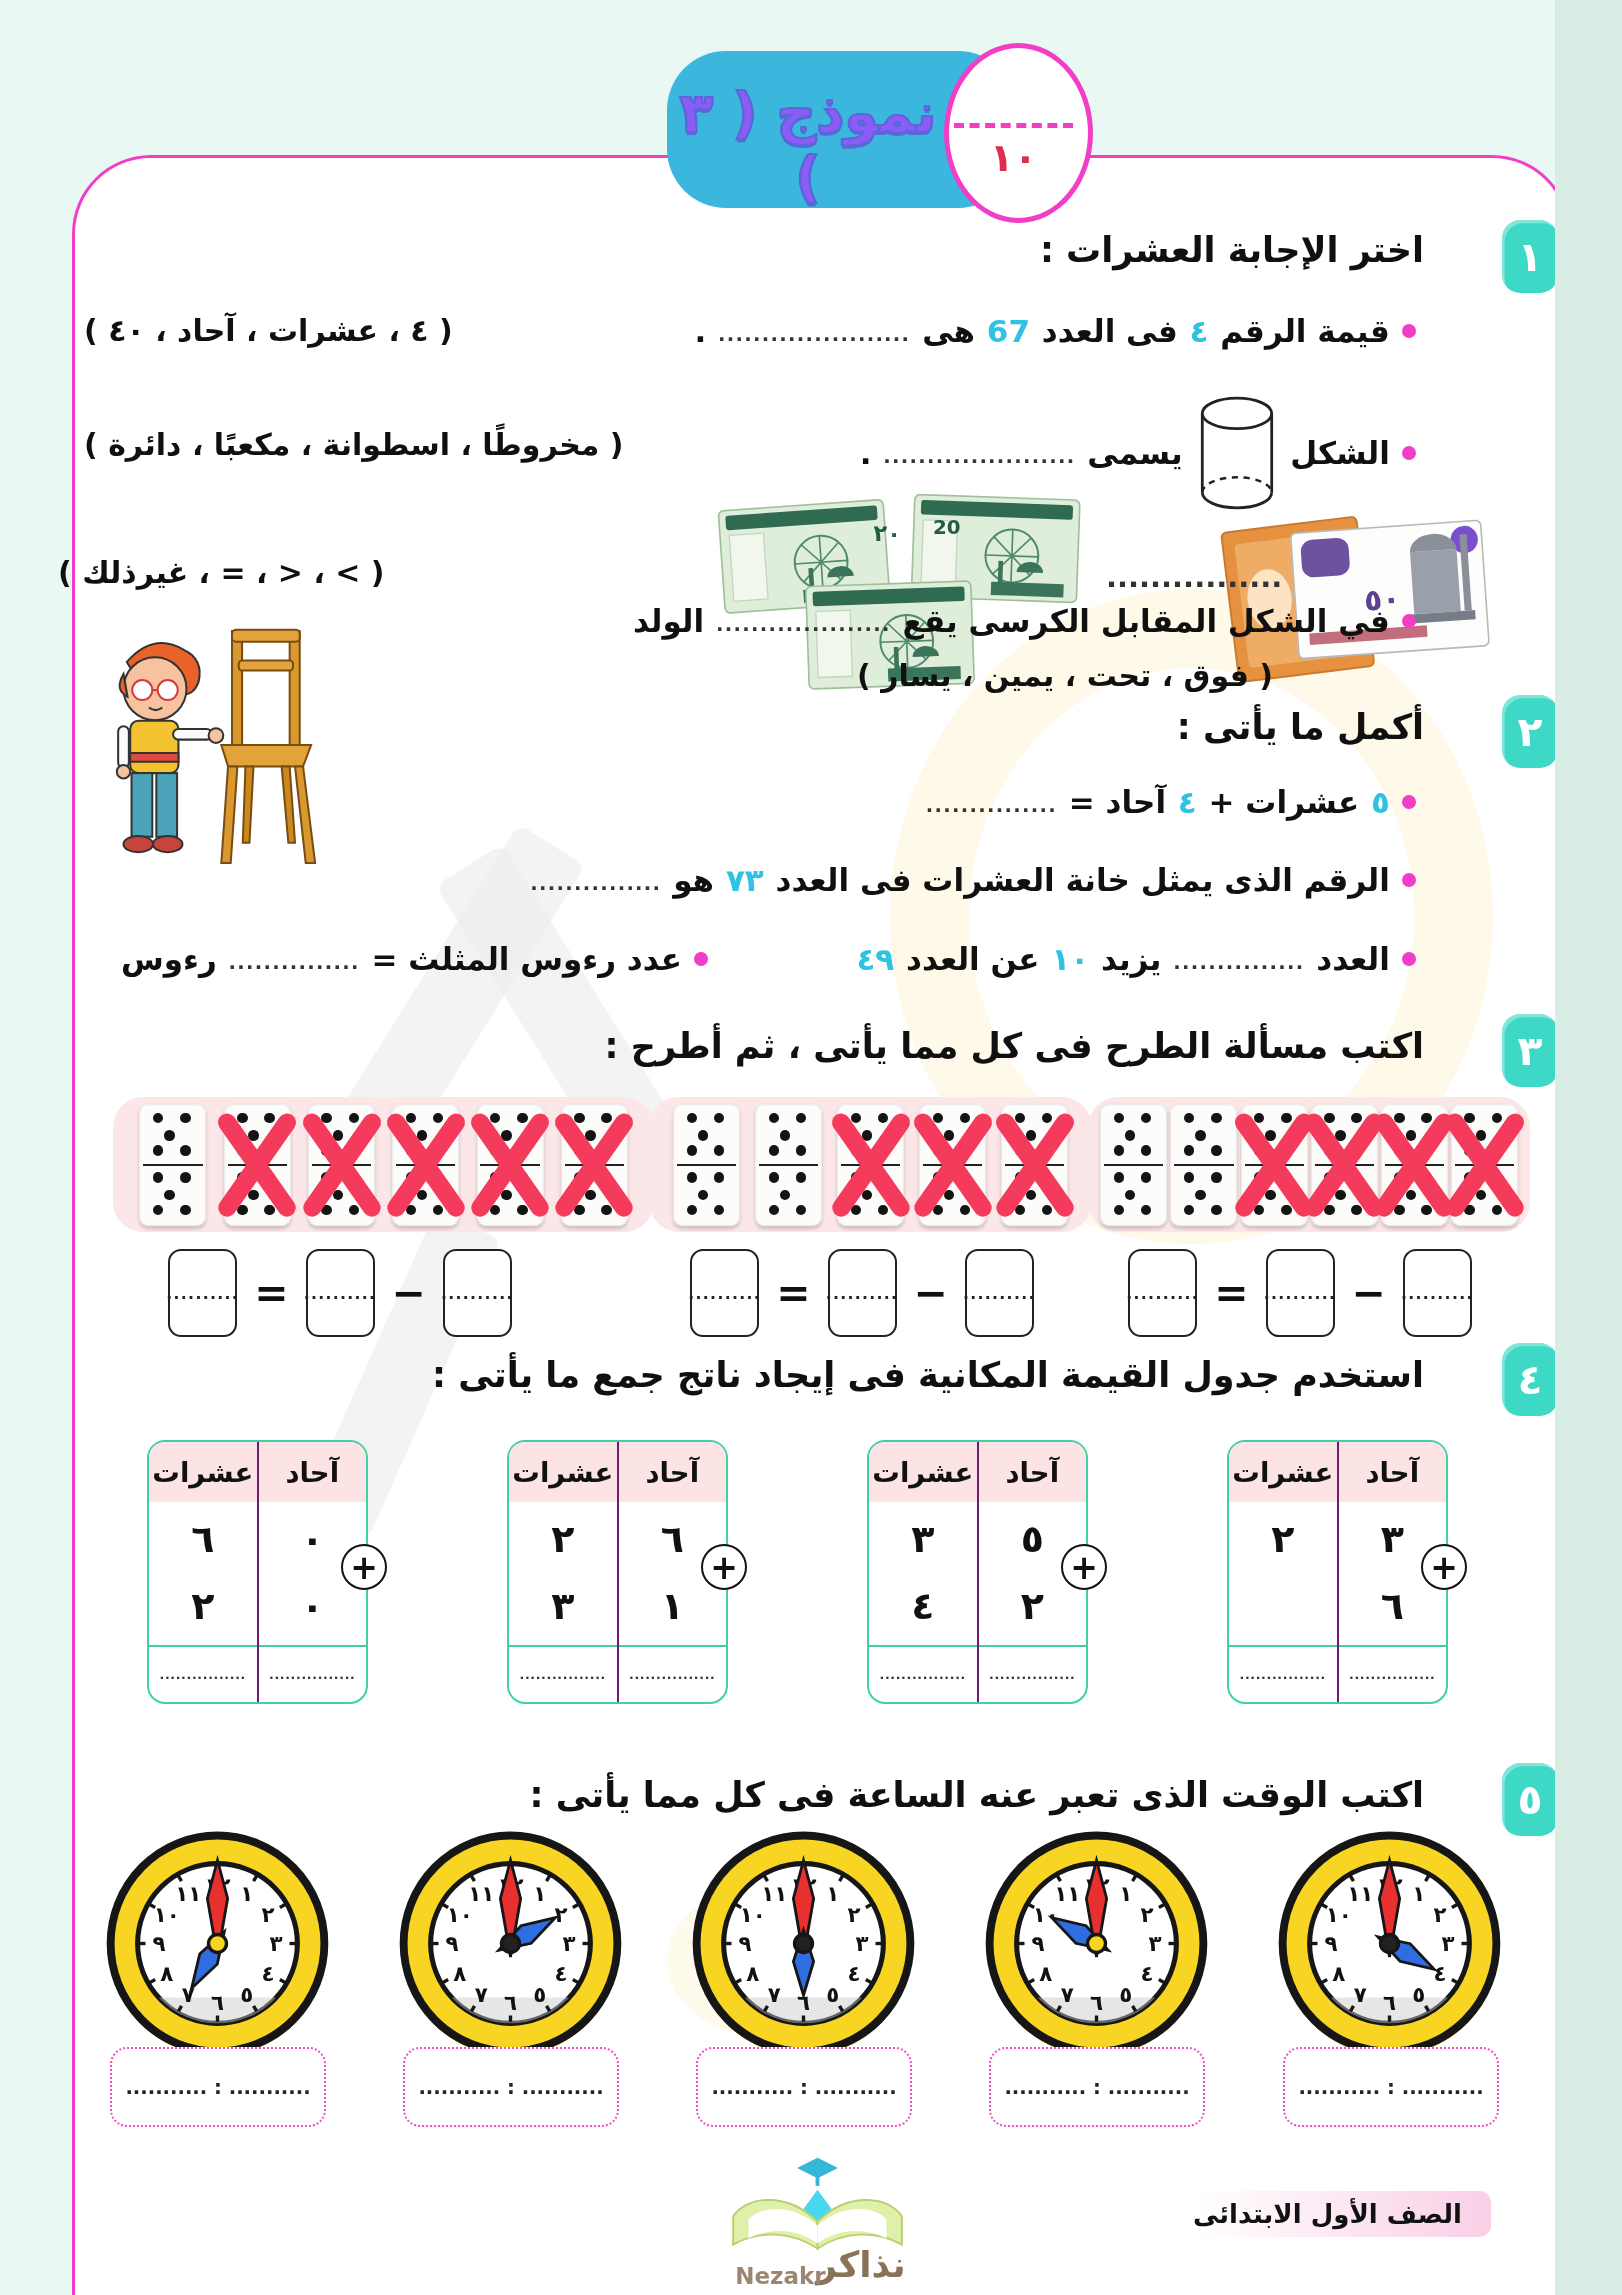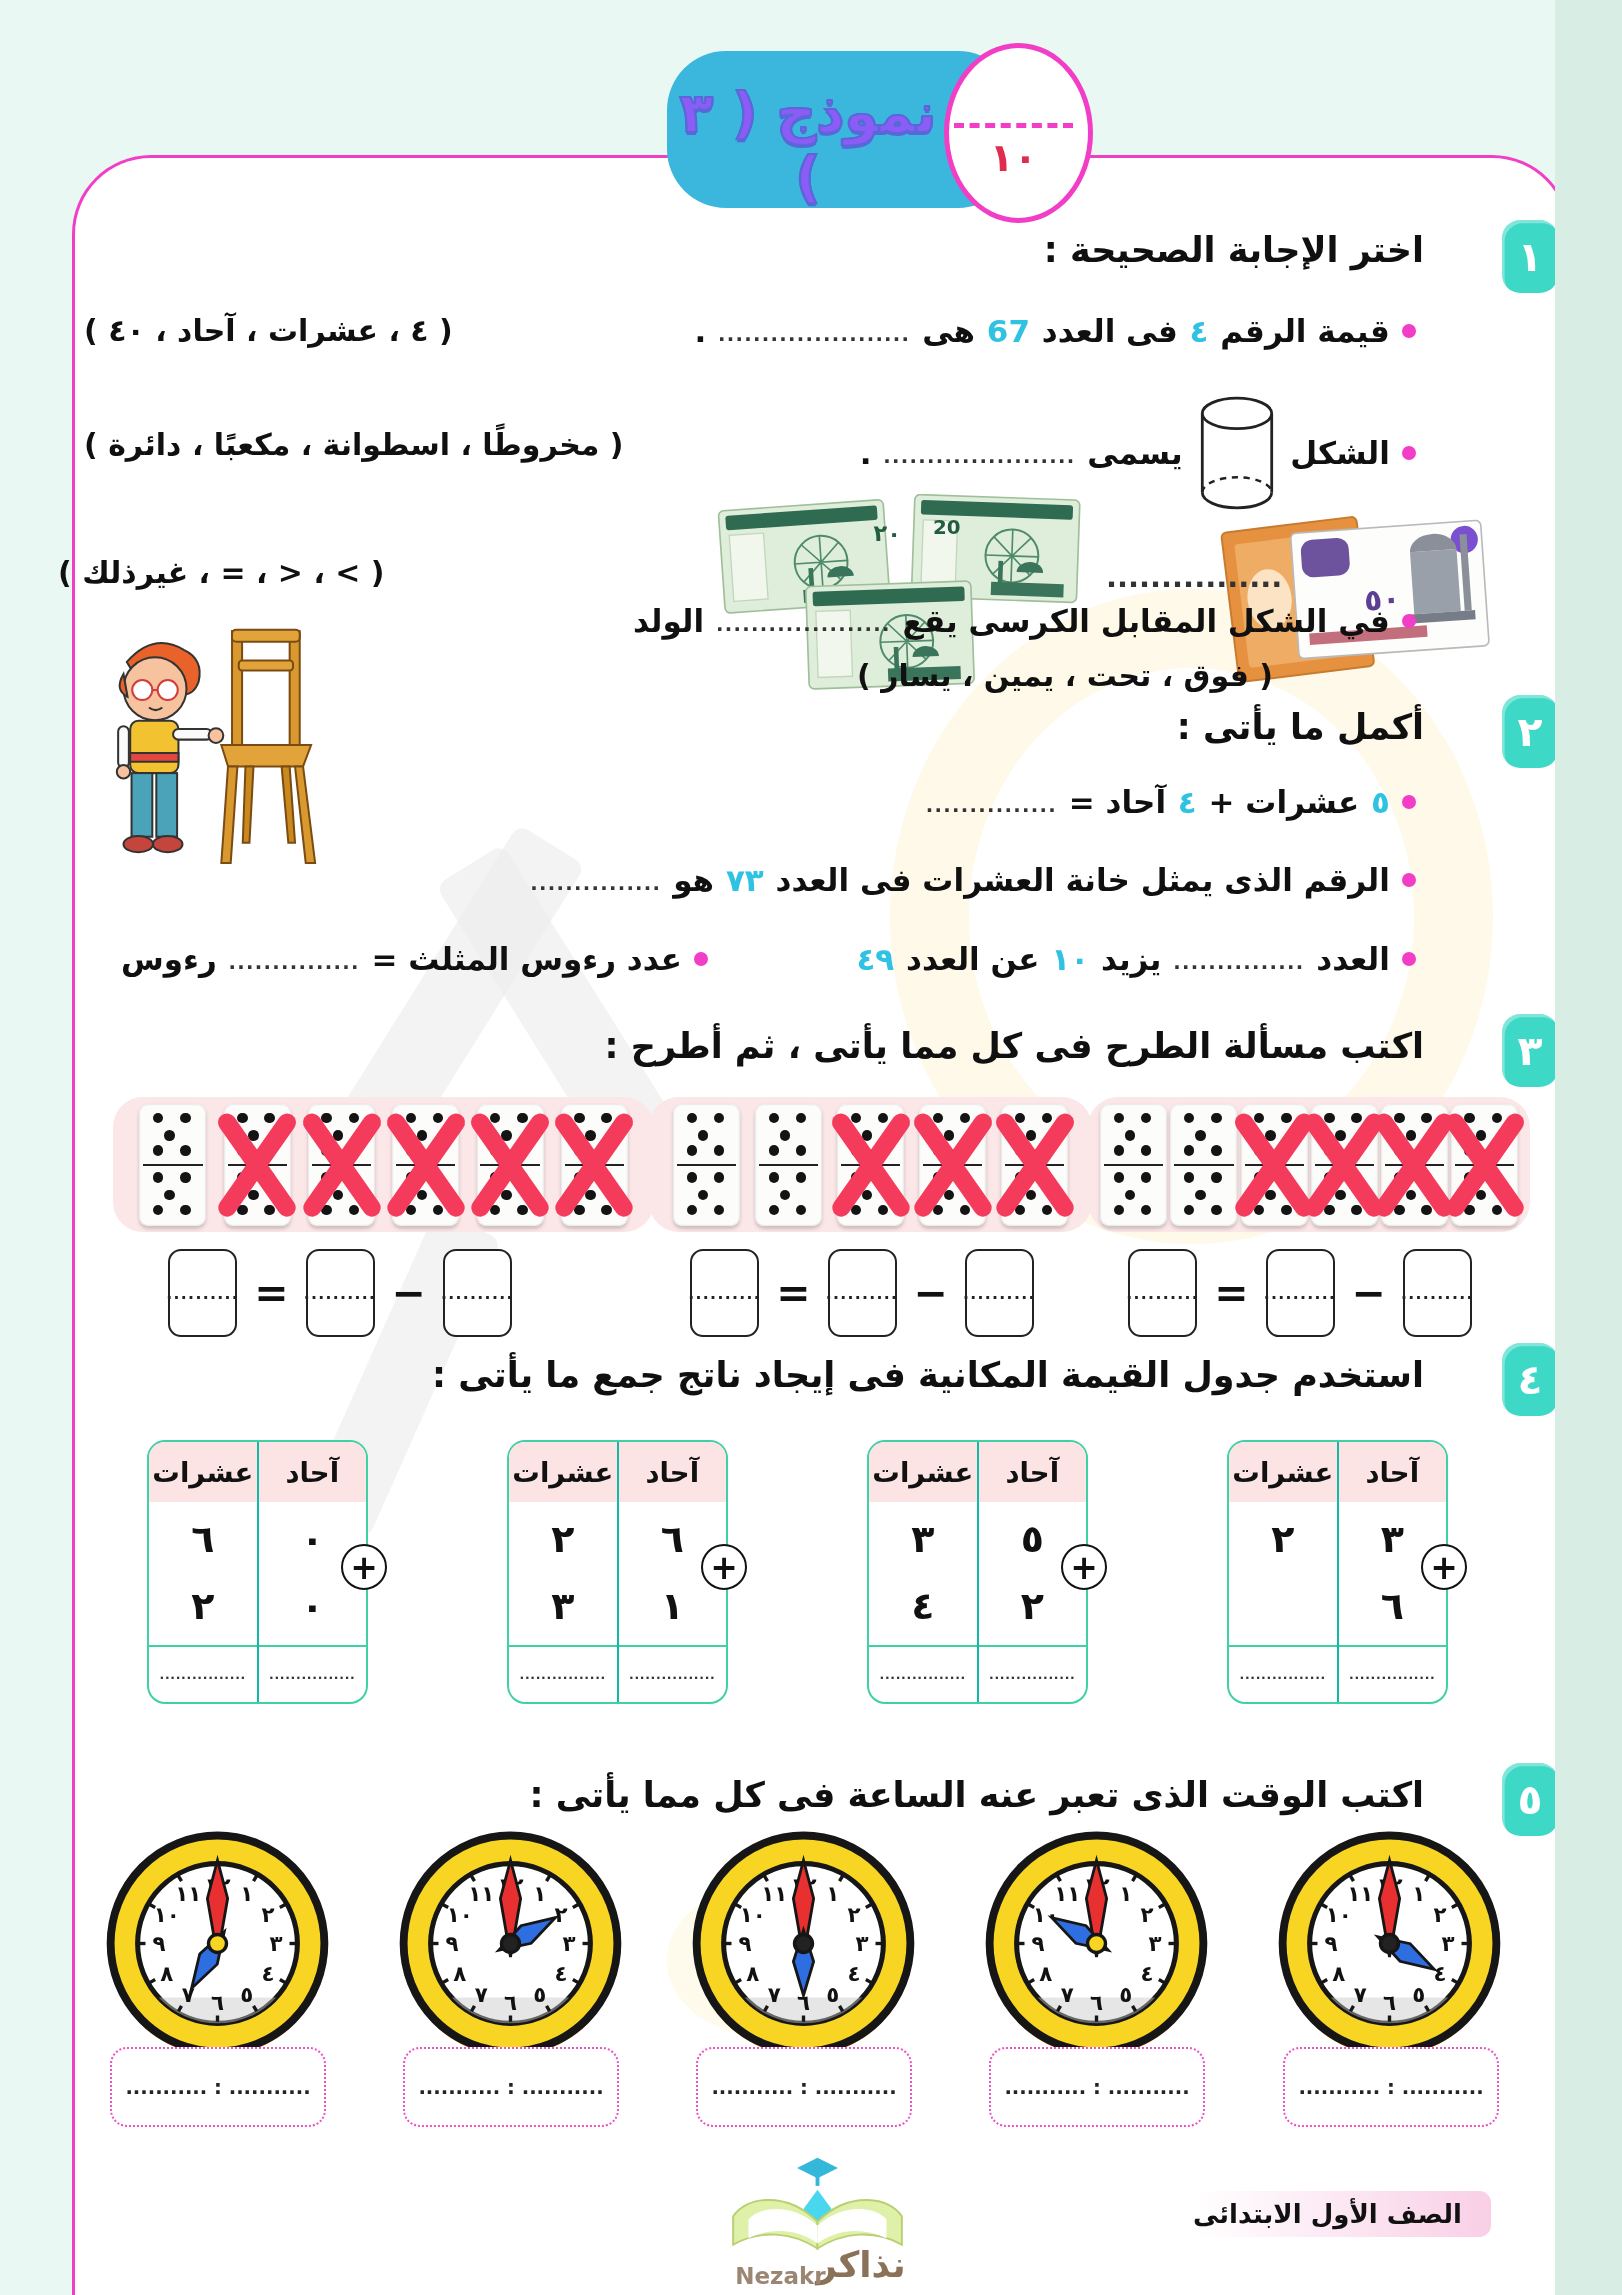--- a/index.html
+++ b/index.html
@@ -45,21 +45,21 @@
   .xmark::before{transform:translate(-50%,-50%) rotate(55deg)}
   .xmark::after{transform:translate(-50%,-50%) rotate(-55deg)}
   
   .eqrow{position:absolute;top:1249px;width:406px;display:flex;align-items:center;justify-content:center;gap:17px;z-index:3}
   .eqbox{width:65px;height:84px;border:2.3px solid #222;border-radius:13px;background:#fff;display:flex;align-items:center;justify-content:center}
   .eqbox span{font-size:15.7px;letter-spacing:1.3px;font-weight:bold;color:#222}
   .eqsym{font-size:41px;font-weight:bold;color:#111}
   
   .pvtable{position:absolute;top:1440px;width:217px;height:260px;border:2.3px solid #3fd0a6;border-radius:18.3px;background:#fff;display:flex;z-index:3}
   .pv-col{flex:1;display:flex;flex-direction:column}
-  .pv-col.first{border-right:2px solid #14b8a6}
+  .pv-col.first{border-right:2px solid #701a75}
   .pv-head{height:60px;background:#fce4e4;display:flex;align-items:center;justify-content:center;font-size:27.5px;font-weight:bold;color:#111}
   .pv-col.first .pv-head{border-top-left-radius:15.7px}
   .pv-col.last .pv-head{border-top-right-radius:15.7px}
   .pv-body{flex:1;display:flex;flex-direction:column;justify-content:space-around;align-items:center;font-size:38px;font-weight:bold;color:#111;border-bottom:2px solid #3fd0a6;padding:3.9px 0}
   .pv-num{min-height:46px}
   .pv-foot{height:55px;display:flex;align-items:center;justify-content:center;font-size:12.4px;letter-spacing:0.7px;color:#333;font-weight:bold}
   .pv-plus{position:absolute;right:-21px;top:102px;width:42px;height:42px;border:2.6px solid #111;border-radius:50%;background:#fff;
            display:flex;align-items:center;justify-content:center;font-size:33px;font-weight:bold;color:#111}
   
   .clock{position:absolute;top:1831px;width:225px;height:225px;z-index:3}
@@ -91,21 +91,21 @@
 
   <div class="hbar"></div>
   <div class="hcircle"></div>
   <div class="hdash"></div>
   <div class="hnum">١٠</div>
   <div class="htitle">نموذج ( ٣ )</div>
 
   <div class="qbadge" style="top:220px">
       <span>١</span>
     </div>
-  <div class="qtitle" style="top:230px">اختر الإجابة الصحيحة :</div>
+  <div class="qtitle" style="top:230px">اختر الإجابة العشرات :</div>
 
   <div class="brow" style="top:313px">
     <span class="bdot"></span>
     <span>قيمة الرقم</span>
     <span class="tq">٤</span>
     <span>فى العدد</span>
     <span class="tq">67</span>
     <span>هى</span>
     <span class="dl">......................</span>
     <span>.</span>

